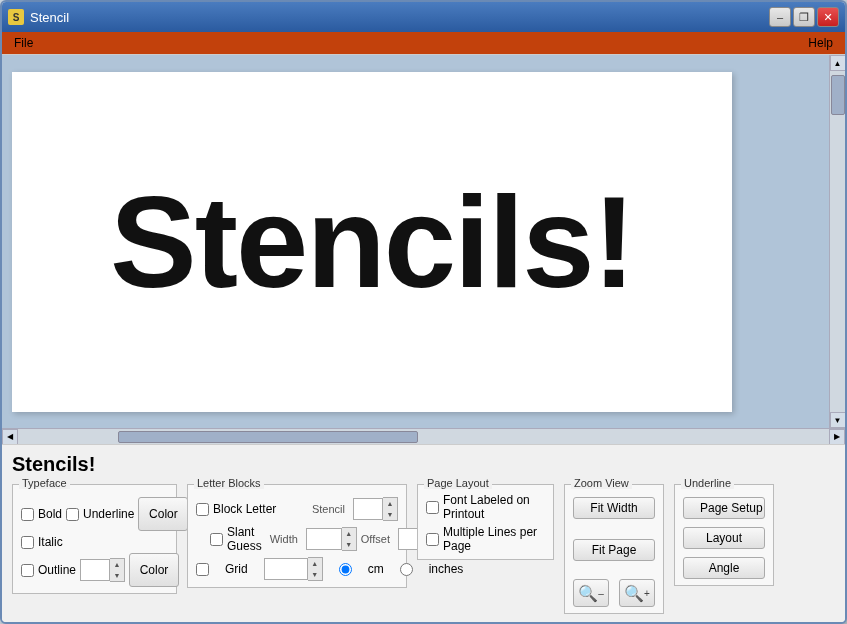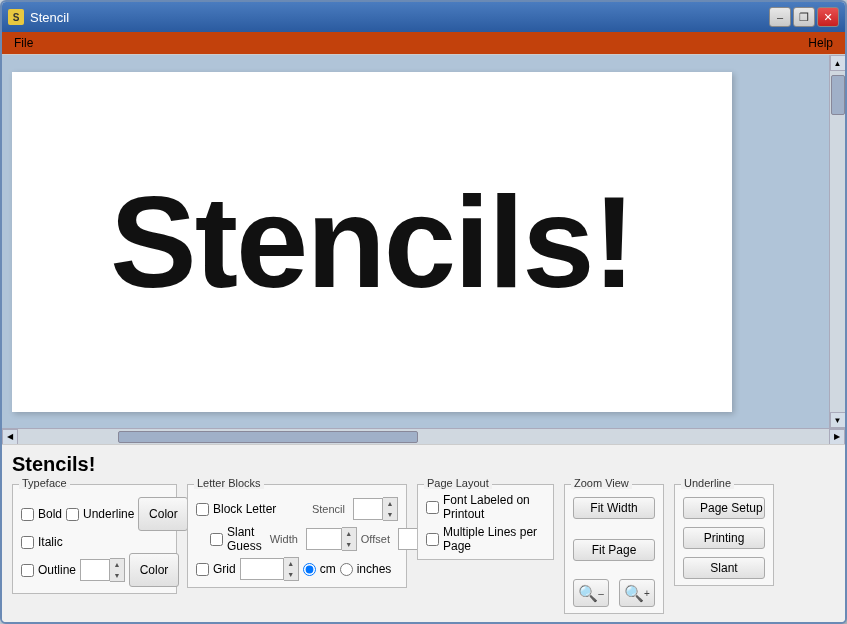--- a/index.html
+++ b/index.html
@@ -287,21 +287,21 @@
       justify-content: center;
       font-size: 16px;
       cursor: pointer;
       color: #444;
     }
     .full-btn {
       width: 100%;
       margin-top: 4px;
     }
     .sub-group-label { font-size: 11px; color: #555; margin-right: 4px; }
-    .grid-row { display: flex; align-items: center; gap: 4px; margin-top: 4px; }
+    .grid-row { display: flex; align-items: center; gap: 16px; margin-top: 4px; }
   </style>
 </head>
 <body>
 
 <div class="window">
 
   <div class="title-bar">
     <div class="title-bar-left">
       <div class="title-icon">S</div>
       <span class="title-text">Stencil</span>
@@ -451,20 +451,20 @@
             <div class="zoom-btn">🔍<span style="font-size:10px;vertical-align:super;">–</span></div>
             <div class="zoom-btn">🔍<span style="font-size:10px;vertical-align:super;">+</span></div>
           </div>
         </div>
       </div>
 
       <div class="control-group group-printing">
         <span class="control-group-title">Underline</span>
         <div style="margin-top:8px; display:flex; flex-direction:column; gap:4px;">
           <button class="btn full-btn" style="margin-top:0;padding-left:16px;">Page Setup</button>
-          <button class="btn full-btn">Printing</button>
-          <button class="btn full-btn">Slant</button>
+          <button class="btn full-btn">Layout</button>
+          <button class="btn full-btn">Angle</button>
         </div>
       </div>
 
     </div>
   </div>
 </div>
 
 </body></html>

